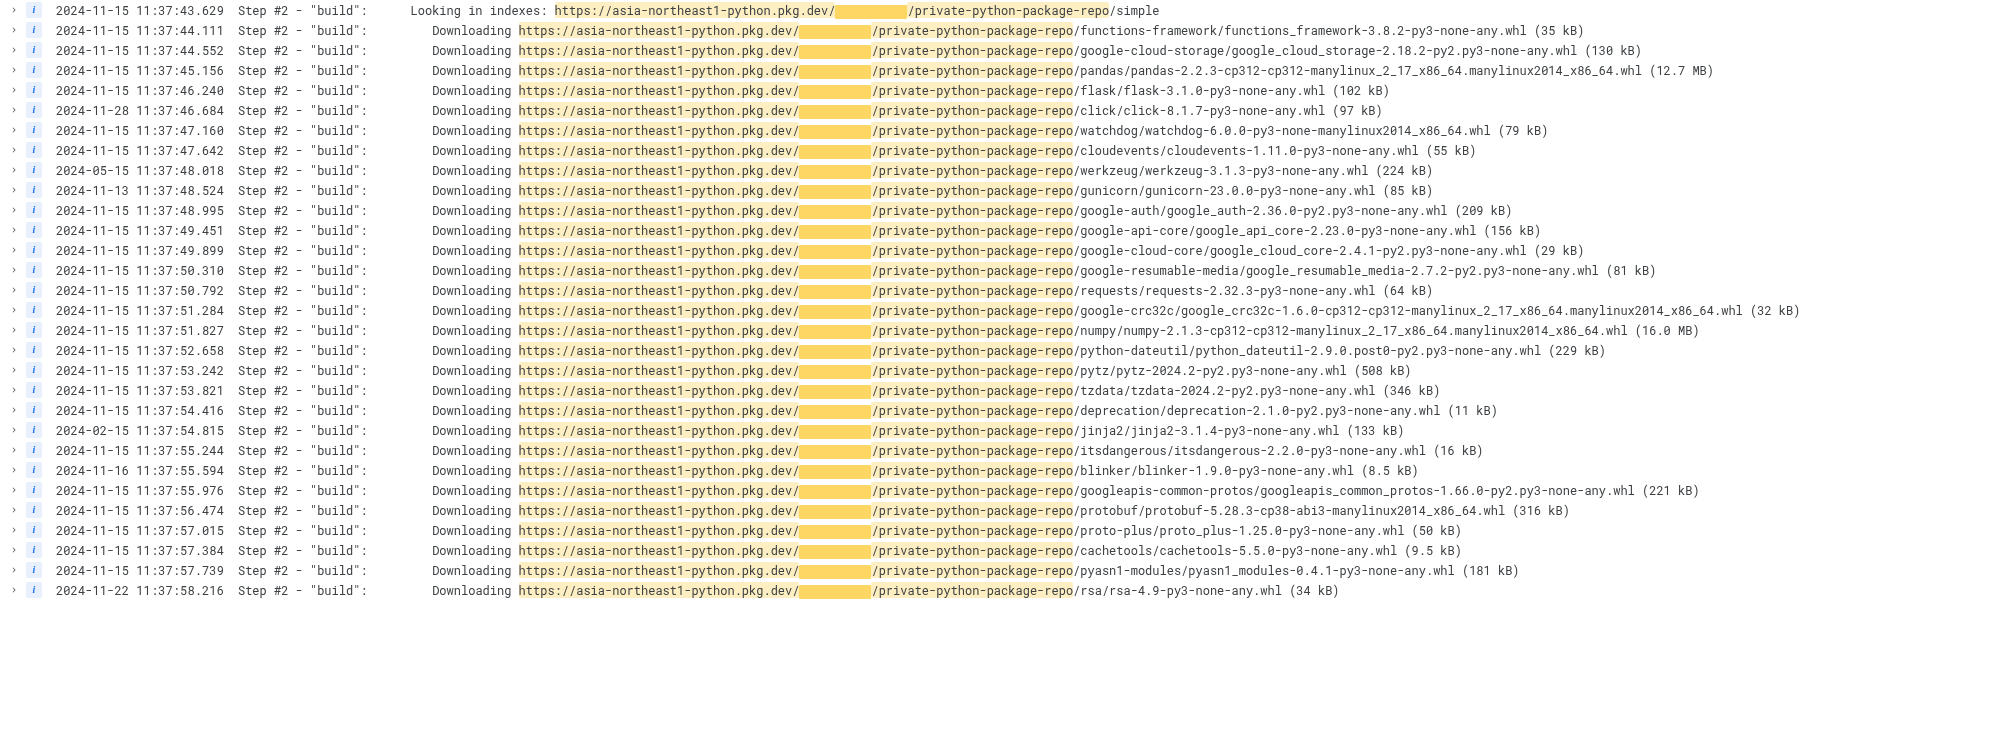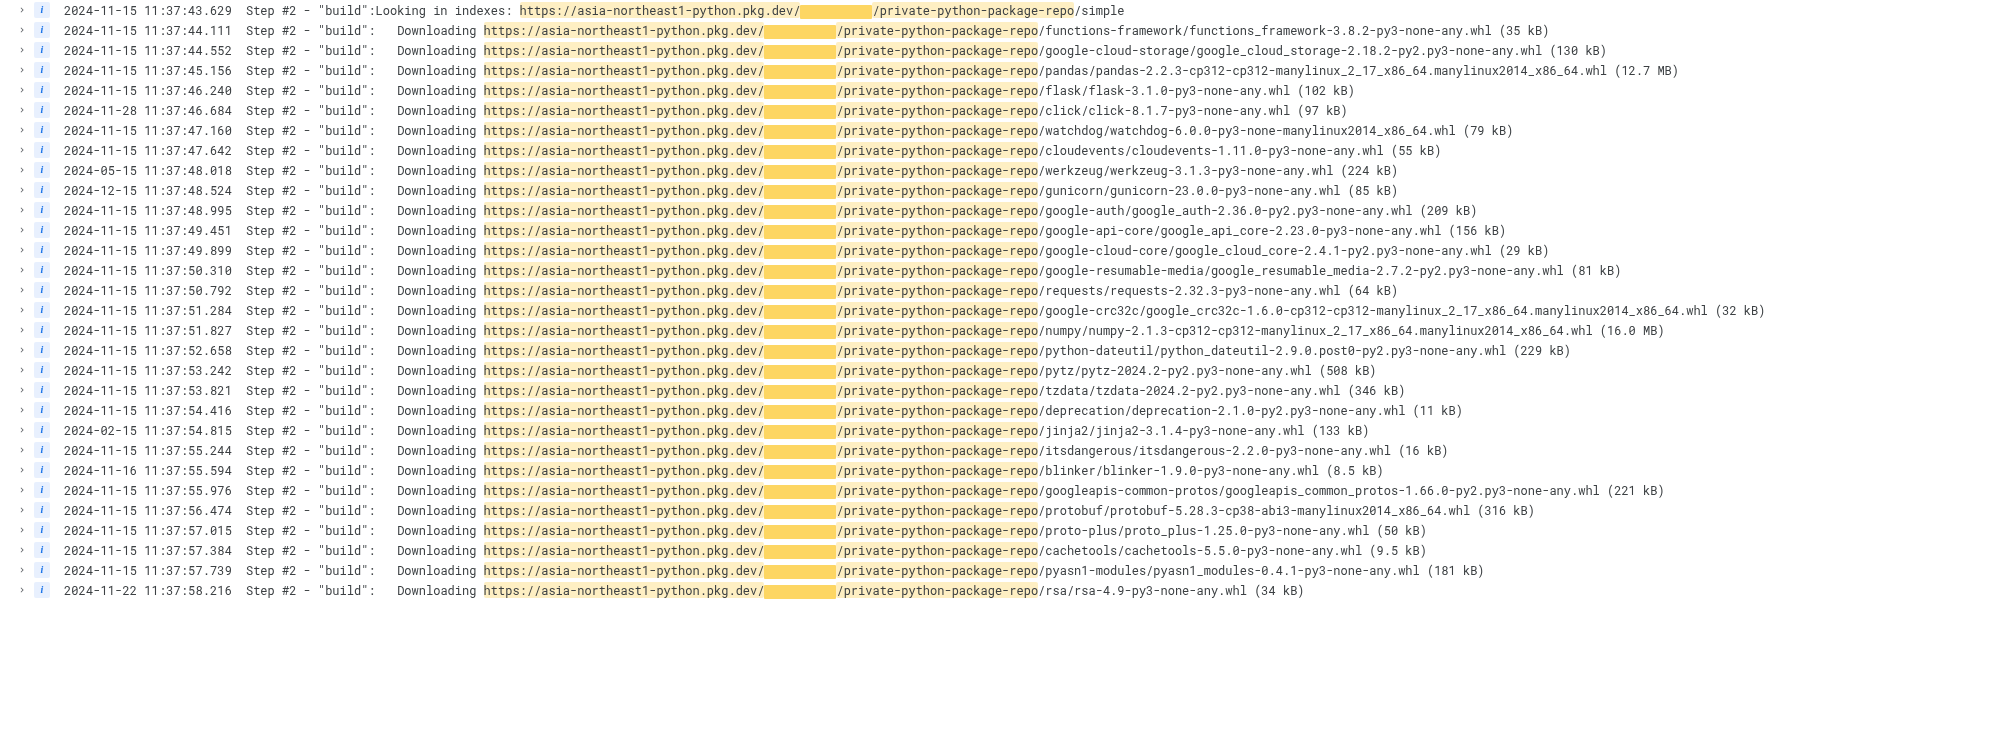--- a/index.html
+++ b/index.html
@@ -9,21 +9,21 @@
       line-height: 20px;
       background: #fff;
       color: #3c4043;
       overflow-x: auto;
       white-space: nowrap;
     }
     .log-row {
       display: flex;
       align-items: center;
       height: 20px;
-      padding-left: 16px;
+      padding-left: 8px;
     }
     .chevron {
       width: 12px;
       height: 12px;
       display: inline-flex;
       align-items: center;
       justify-content: center;
       color: #5f6368;
       margin-right: 6px;
       cursor: pointer;
@@ -60,20 +60,21 @@
       margin-right: 14px;
       flex-shrink: 0;
       letter-spacing: 0.1px;
     }
     .step {
       color: #3c4043;
       flex-shrink: 0;
     }
     .message {
       color: #3c4043;
+      margin-left: 43px;
     }
     .hl {
       background: #feefc3;
       color: #3c4043;
       border-radius: 2px;
     }
     .redact {
       display: inline-block;
       background: #fdd663;
       width: 72px;
@@ -134,21 +135,21 @@
       </span><span class="sev-icon"></span><span class="timestamp">2024-11-15 11:37:47.642</span><span class="step">Step #2 - "build":</span>&nbsp;&nbsp;&nbsp;<span class="message">Downloading <span class="hl">https://asia-northeast1-python.pkg.dev/</span><span class="redact"></span><span class="hl">/private-python-package-repo</span>/cloudevents/cloudevents-1.11.0-py3-none-any.whl (55 kB)</span></div>
     <div class="log-row"><span class="chevron">
         <svg viewBox="0 0 24 24">
           <path d="M8.59 16.59L13.17 12 8.59 7.41 10 6l6 6-6 6-1.41-1.41z"></path>
         </svg>
       </span><span class="sev-icon"></span><span class="timestamp">2024-05-15 11:37:48.018</span><span class="step">Step #2 - "build":</span>&nbsp;&nbsp;&nbsp;<span class="message">Downloading <span class="hl">https://asia-northeast1-python.pkg.dev/</span><span class="redact"></span><span class="hl">/private-python-package-repo</span>/werkzeug/werkzeug-3.1.3-py3-none-any.whl (224 kB)</span></div>
     <div class="log-row"><span class="chevron">
         <svg viewBox="0 0 24 24">
           <path d="M8.59 16.59L13.17 12 8.59 7.41 10 6l6 6-6 6-1.41-1.41z"></path>
         </svg>
-      </span><span class="sev-icon"></span><span class="timestamp">2024-12-15 11:37:48.524</span><span class="step">Step #2 - "build":</span>&nbsp;&nbsp;&nbsp;<span class="message">Downloading <span class="hl">https://asia-northeast1-python.pkg.dev/</span><span class="redact"></span><span class="hl">/private-python-package-repo</span>/gunicorn/gunicorn-23.0.0-py3-none-any.whl (85 kB)</span></div>
+      </span><span class="sev-icon"></span><span class="timestamp">2024-11-13 11:37:48.524</span><span class="step">Step #2 - "build":</span>&nbsp;&nbsp;&nbsp;<span class="message">Downloading <span class="hl">https://asia-northeast1-python.pkg.dev/</span><span class="redact"></span><span class="hl">/private-python-package-repo</span>/gunicorn/gunicorn-23.0.0-py3-none-any.whl (85 kB)</span></div>
     <div class="log-row"><span class="chevron">
         <svg viewBox="0 0 24 24">
           <path d="M8.59 16.59L13.17 12 8.59 7.41 10 6l6 6-6 6-1.41-1.41z"></path>
         </svg>
       </span><span class="sev-icon"></span><span class="timestamp">2024-11-15 11:37:48.995</span><span class="step">Step #2 - "build":</span>&nbsp;&nbsp;&nbsp;<span class="message">Downloading <span class="hl">https://asia-northeast1-python.pkg.dev/</span><span class="redact"></span><span class="hl">/private-python-package-repo</span>/google-auth/google_auth-2.36.0-py2.py3-none-any.whl (209 kB)</span></div>
     <div class="log-row"><span class="chevron">
         <svg viewBox="0 0 24 24">
           <path d="M8.59 16.59L13.17 12 8.59 7.41 10 6l6 6-6 6-1.41-1.41z"></path>
         </svg>
       </span><span class="sev-icon"></span><span class="timestamp">2024-11-15 11:37:49.451</span><span class="step">Step #2 - "build":</span>&nbsp;&nbsp;&nbsp;<span class="message">Downloading <span class="hl">https://asia-northeast1-python.pkg.dev/</span><span class="redact"></span><span class="hl">/private-python-package-repo</span>/google-api-core/google_api_core-2.23.0-py3-none-any.whl (156 kB)</span></div>

